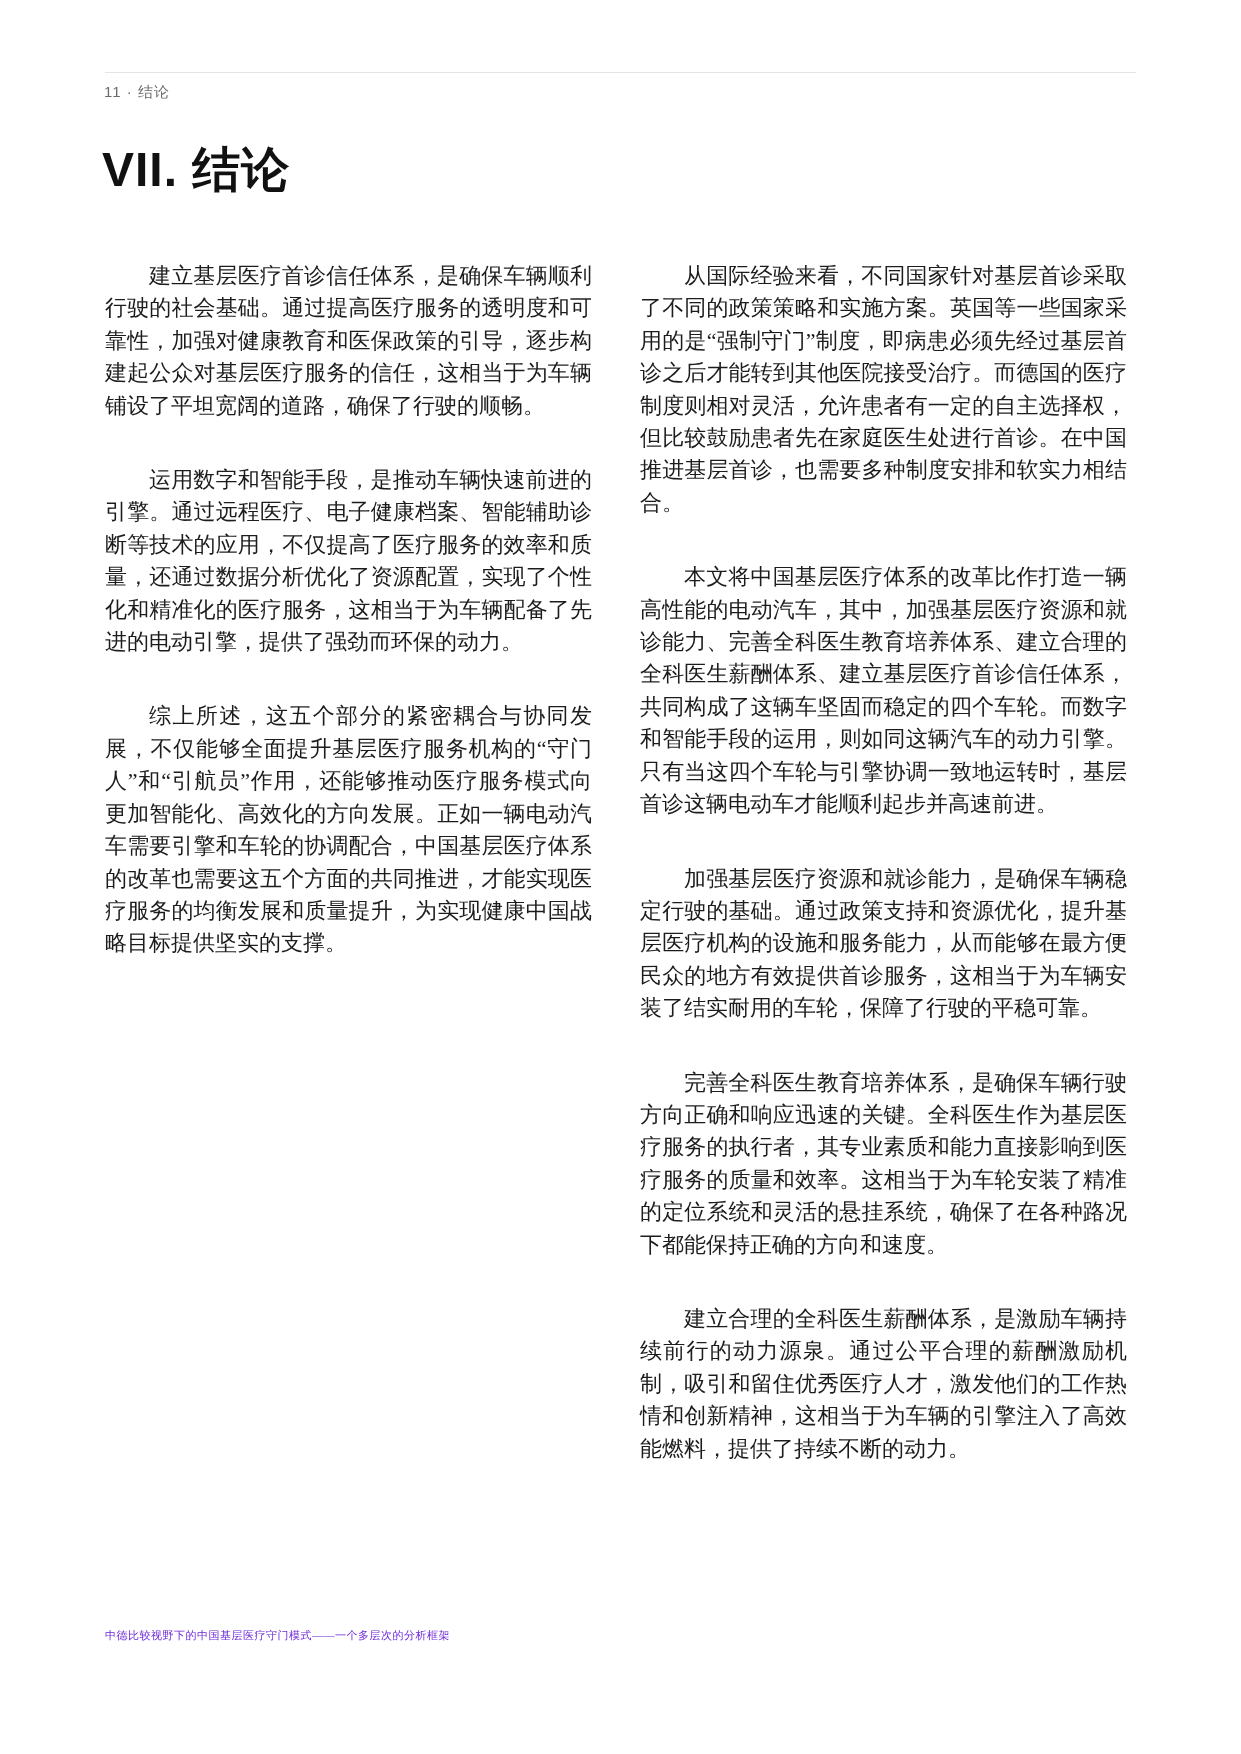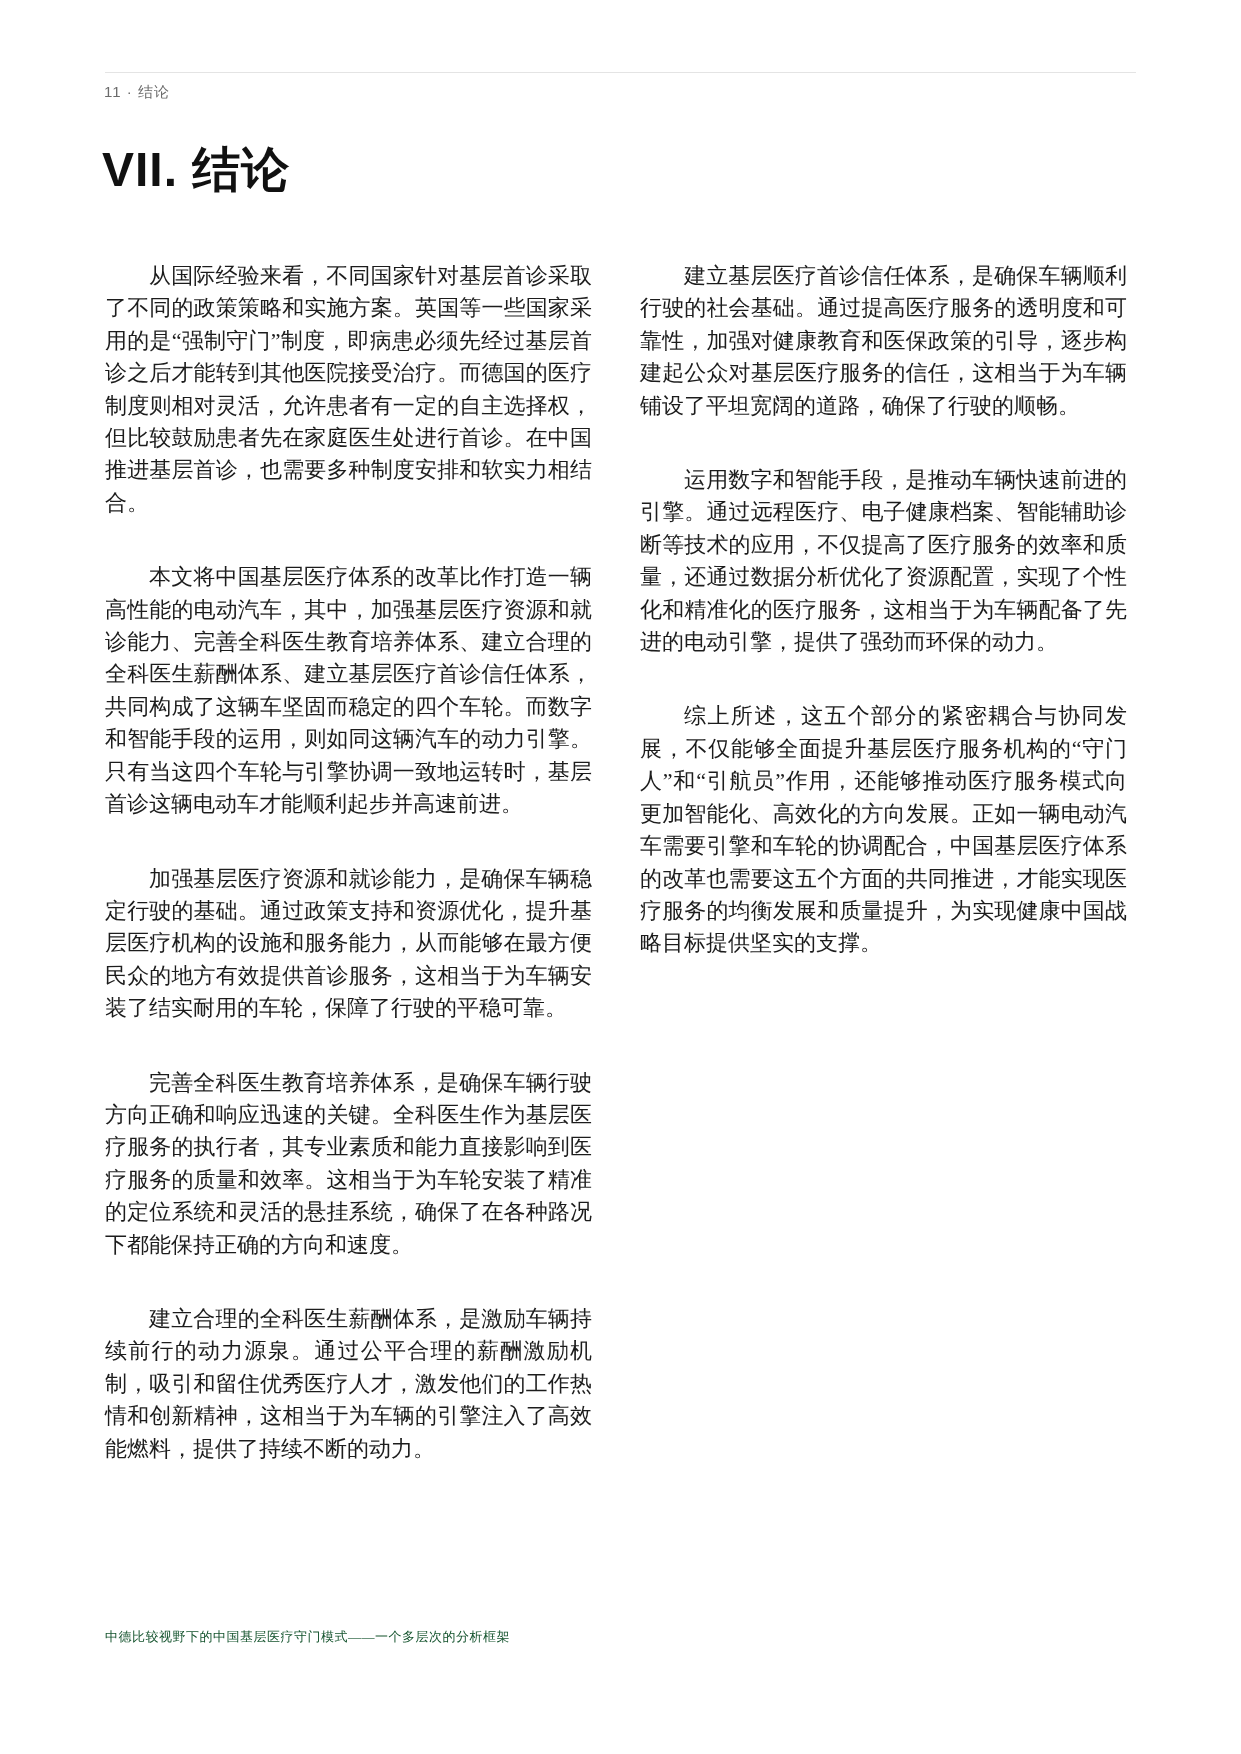--- a/index.html
+++ b/index.html
@@ -68,49 +68,49 @@
     text-indent: 2em;
     word-break: break-all;
   }
   .col p:last-child {
     margin-bottom: 0;
   }
   .page-footer {
     position: absolute;
     left: 105px;
     top: 1628px;
-    font-size: 13px;
-    color: #14532d;
+    font-size: 11px;
+    color: #6d28d9;
     letter-spacing: 0.5px;
   }
 </style>
 </head>
 <body>
 
 <div class="page">
 
   <div class="top-rule"></div>
 
   <div class="running-header">11 · 结论</div>
 
   <h1 class="page-title">VII. 结论</h1>
 
   <div class="columns">
 
     <div class="col">
+      <p>建立基层医疗首诊信任体系，是确保车辆顺利行驶的社会基础。通过提高医疗服务的透明度和可靠性，加强对健康教育和医保政策的引导，逐步构建起公众对基层医疗服务的信任，这相当于为车辆铺设了平坦宽阔的道路，确保了行驶的顺畅。</p>
+      <p>运用数字和智能手段，是推动车辆快速前进的引擎。通过远程医疗、电子健康档案、智能辅助诊断等技术的应用，不仅提高了医疗服务的效率和质量，还通过数据分析优化了资源配置，实现了个性化和精准化的医疗服务，这相当于为车辆配备了先进的电动引擎，提供了强劲而环保的动力。</p>
+      <p>综上所述，这五个部分的紧密耦合与协同发展，不仅能够全面提升基层医疗服务机构的“守门人”和“引航员”作用，还能够推动医疗服务模式向更加智能化、高效化的方向发展。正如一辆电动汽车需要引擎和车轮的协调配合，中国基层医疗体系的改革也需要这五个方面的共同推进，才能实现医疗服务的均衡发展和质量提升，为实现健康中国战略目标提供坚实的支撑。</p>
+    </div>
+
+    <div class="col">
       <p>从国际经验来看，不同国家针对基层首诊采取了不同的政策策略和实施方案。英国等一些国家采用的是“强制守门”制度，即病患必须先经过基层首诊之后才能转到其他医院接受治疗。而德国的医疗制度则相对灵活，允许患者有一定的自主选择权，但比较鼓励患者先在家庭医生处进行首诊。在中国推进基层首诊，也需要多种制度安排和软实力相结合。</p>
       <p>本文将中国基层医疗体系的改革比作打造一辆高性能的电动汽车，其中，加强基层医疗资源和就诊能力、完善全科医生教育培养体系、建立合理的全科医生薪酬体系、建立基层医疗首诊信任体系，共同构成了这辆车坚固而稳定的四个车轮。而数字和智能手段的运用，则如同这辆汽车的动力引擎。只有当这四个车轮与引擎协调一致地运转时，基层首诊这辆电动车才能顺利起步并高速前进。</p>
       <p>加强基层医疗资源和就诊能力，是确保车辆稳定行驶的基础。通过政策支持和资源优化，提升基层医疗机构的设施和服务能力，从而能够在最方便民众的地方有效提供首诊服务，这相当于为车辆安装了结实耐用的车轮，保障了行驶的平稳可靠。</p>
       <p>完善全科医生教育培养体系，是确保车辆行驶方向正确和响应迅速的关键。全科医生作为基层医疗服务的执行者，其专业素质和能力直接影响到医疗服务的质量和效率。这相当于为车轮安装了精准的定位系统和灵活的悬挂系统，确保了在各种路况下都能保持正确的方向和速度。</p>
       <p>建立合理的全科医生薪酬体系，是激励车辆持续前行的动力源泉。通过公平合理的薪酬激励机制，吸引和留住优秀医疗人才，激发他们的工作热情和创新精神，这相当于为车辆的引擎注入了高效能燃料，提供了持续不断的动力。</p>
-    </div>
-
-    <div class="col">
-      <p>建立基层医疗首诊信任体系，是确保车辆顺利行驶的社会基础。通过提高医疗服务的透明度和可靠性，加强对健康教育和医保政策的引导，逐步构建起公众对基层医疗服务的信任，这相当于为车辆铺设了平坦宽阔的道路，确保了行驶的顺畅。</p>
-      <p>运用数字和智能手段，是推动车辆快速前进的引擎。通过远程医疗、电子健康档案、智能辅助诊断等技术的应用，不仅提高了医疗服务的效率和质量，还通过数据分析优化了资源配置，实现了个性化和精准化的医疗服务，这相当于为车辆配备了先进的电动引擎，提供了强劲而环保的动力。</p>
-      <p>综上所述，这五个部分的紧密耦合与协同发展，不仅能够全面提升基层医疗服务机构的“守门人”和“引航员”作用，还能够推动医疗服务模式向更加智能化、高效化的方向发展。正如一辆电动汽车需要引擎和车轮的协调配合，中国基层医疗体系的改革也需要这五个方面的共同推进，才能实现医疗服务的均衡发展和质量提升，为实现健康中国战略目标提供坚实的支撑。</p>
     </div>
 
   </div>
 
   <div class="page-footer">中德比较视野下的中国基层医疗守门模式——一个多层次的分析框架</div>
 
 </div>
 
 </body></html>

